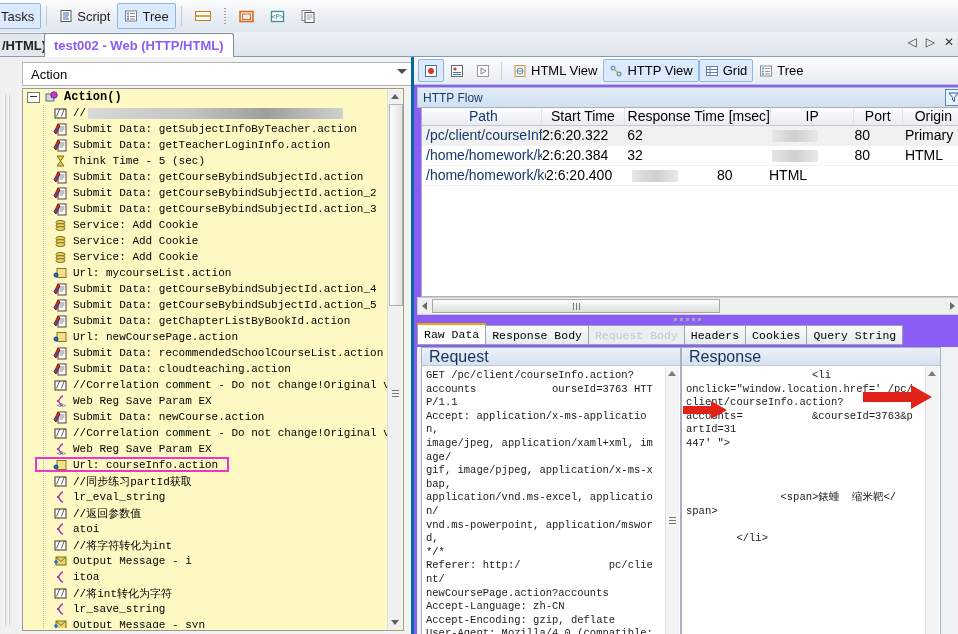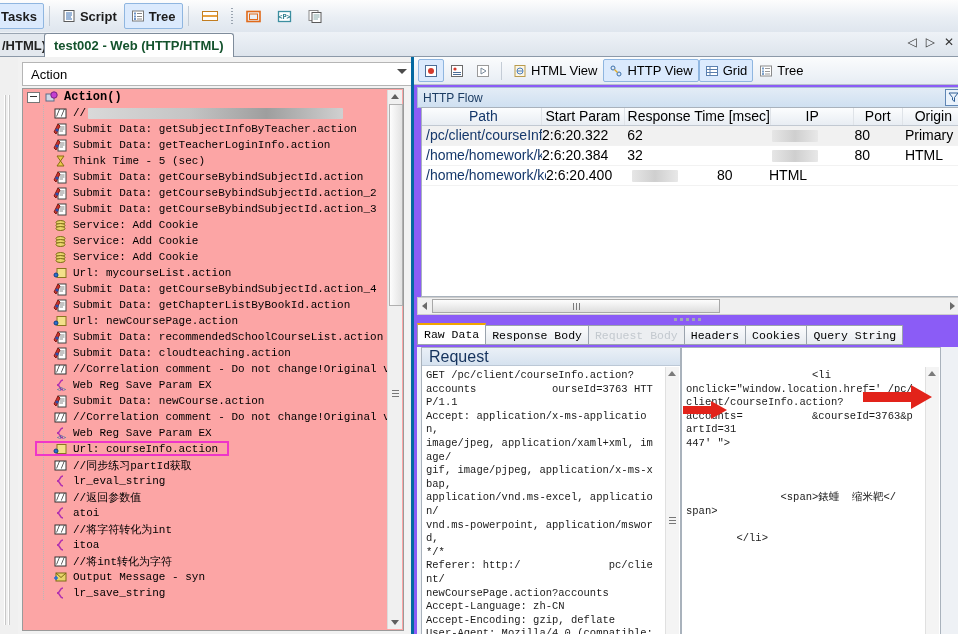--- a/index.html
+++ b/index.html
@@ -10,21 +10,21 @@
     font-size:12px;color:#000;
     -webkit-font-smoothing:none;
   }
   .app{position:relative;width:958px;height:634px;}
 
   
   .toolbar{
     position:absolute;left:0;top:0;width:958px;height:32px;
     background:linear-gradient(#fdfdfd,#e9eef4 55%,#dfe6ee);
     border-bottom:1px solid #a9b4c0;
-    display:flex;align-items:center;font-weight:bold;
+    display:flex;align-items:center;
   }
   .tb-btn{
     display:flex;align-items:center;gap:4px;height:24px;padding:0 6px;
     border:1px solid transparent;border-radius:2px;font-size:13px;
     color:#1c1c1c;white-space:nowrap;
   }
   .tb-btn.active{
     background:#dbeafd;border:1px solid #8fb6e0;
   }
   .tb-btn.first{margin-left:-6px;}
@@ -35,21 +35,21 @@
   .icon{display:inline-block;vertical-align:middle;line-height:0;}
 
   
   .tabstrip{
     position:absolute;left:0;top:32px;width:958px;height:24px;
     background:linear-gradient(#eef2f7,#dde4ec);
     border-bottom:1px solid #8c99a8;
   }
   .doctab{
     position:absolute;top:1px;height:22px;display:flex;align-items:center;
-    padding:0 9px;font-size:13px;font-weight:bold;color:#14532d;
+    padding:0 9px;font-size:13px;font-weight:bold;color:#8b5cf6;
     border:1px solid #9aa5b2;border-bottom:none;
     border-radius:3px 3px 0 0;background:#eceff3;
   }
   .doctab.partial{left:-40px;width:76px;justify-content:flex-end;
      background:#e3e8ee;color:#222;}
   .doctab.sel{left:44px;background:#ffffff;border-color:#7f8c9b;height:23px;top:1px;}
   .tabnav{position:absolute;right:4px;top:3px;display:flex;gap:9px;
      align-items:center;color:#333;font-size:12px;}
   .tabnav span{cursor:default;}
 
@@ -67,21 +67,21 @@
     background:#fff;border:1px solid #b5b5b5;
     display:flex;align-items:center;padding-left:8px;font-size:13px;
   }
   .actionbar .caret{
     position:absolute;right:4px;top:6px;width:0;height:0;
     border-left:5px solid transparent;border-right:5px solid transparent;
     border-top:5px solid #4b4b4b;
   }
   .treebox{
     position:absolute;left:22px;top:31px;width:380px;height:541px;
-    background:#fca5a5;border:1px solid #9a9a9a;overflow:hidden;
+    background:#fef9c3;border:1px solid #9a9a9a;overflow:hidden;
   }
   .treelist{
     position:absolute;left:0;top:0;width:365px;height:539px;
     font-family:"Liberation Mono","DejaVu Sans Mono",monospace;
     font-size:11px;overflow:hidden;
   }
   .trow{height:16px;display:flex;align-items:center;white-space:nowrap;
     padding-left:4px;position:relative;}
   .trow .dots{width:14px;height:16px;flex:0 0 14px;
     background:repeating-linear-gradient(#b9b9b9 0 1px,transparent 1px 2px);
@@ -430,20 +430,32 @@
           <div class="trow">
             <span class="dots" style="margin-left: 12px;"></span>
             <span class="tico"><svg width="15" height="14" viewBox="0 0 15 14">
                 <rect x="5" y="2" width="8" height="11" fill="#fff" stroke="#444"></rect>
                 <line x1="6.5" y1="5" x2="11.5" y2="5" stroke="#888"></line>
                 <line x1="6.5" y1="7" x2="11.5" y2="7" stroke="#888"></line>
                 <line x1="6.5" y1="9" x2="10" y2="9" stroke="#888"></line>
                 <path d="M1 10 L5 2 L7 4 L3 12 Z" fill="#d0342c" stroke="#7d1a14"></path>
                 <circle cx="4" cy="8" r="1.6" fill="#2a4fb0"></circle>
               </svg></span>
+            <span class="lbl">Submit Data: getCourseBybindSubjectId.action_5</span>
+          </div>
+          <div class="trow">
+            <span class="dots" style="margin-left: 12px;"></span>
+            <span class="tico"><svg width="15" height="14" viewBox="0 0 15 14">
+                <rect x="5" y="2" width="8" height="11" fill="#fff" stroke="#444"></rect>
+                <line x1="6.5" y1="5" x2="11.5" y2="5" stroke="#888"></line>
+                <line x1="6.5" y1="7" x2="11.5" y2="7" stroke="#888"></line>
+                <line x1="6.5" y1="9" x2="10" y2="9" stroke="#888"></line>
+                <path d="M1 10 L5 2 L7 4 L3 12 Z" fill="#d0342c" stroke="#7d1a14"></path>
+                <circle cx="4" cy="8" r="1.6" fill="#2a4fb0"></circle>
+              </svg></span>
             <span class="lbl">Submit Data: getChapterListByBookId.action</span>
           </div>
           <div class="trow">
             <span class="dots" style="margin-left: 12px;"></span>
             <span class="tico"><svg width="15" height="14" viewBox="0 0 15 14">
                 <rect x="4" y="2.5" width="9" height="9" fill="#f3e08a" stroke="#8a7420"></rect>
                 <circle cx="3" cy="9" r="2" fill="#2a6fd0" stroke="#143f80"></circle>
               </svg></span>
             <span class="lbl">Url: newCoursePage.action</span>
           </div>
@@ -554,51 +566,60 @@
               </svg></span>
             <span class="lbl">atoi</span>
           </div>
           <div class="trow">
             <span class="dots" style="margin-left: 12px;"></span>
             <span class="tico"><svg width="15" height="14" viewBox="0 0 15 14">
                 <rect x="2" y="3" width="11" height="9" fill="#fff" stroke="#333"></rect>
                 <text x="7.5" y="10" font-size="8" text-anchor="middle" fill="#333" font-family="monospace">//</text>
               </svg></span>
             <span class="lbl">//将字符转化为int</span>
-          </div>
-          <div class="trow">
-            <span class="dots" style="margin-left: 12px;"></span>
-            <span class="tico"><svg width="15" height="14" viewBox="0 0 15 14">
-                <path d="M10 2 C6 2 8 7 4 7 C8 7 6 12 10 12" fill="none" stroke="#b02fb0" stroke-width="1.6"></path>
-              </svg></span>
-            <span class="lbl">itoa</span>
-          </div>
-          <div class="trow">
-            <span class="dots" style="margin-left: 12px;"></span>
-            <span class="tico"><svg width="15" height="14" viewBox="0 0 15 14">
-                <rect x="2" y="3" width="11" height="9" fill="#fff" stroke="#333"></rect>
-                <text x="7.5" y="10" font-size="8" text-anchor="middle" fill="#333" font-family="monospace">//</text>
-              </svg></span>
-            <span class="lbl">//将int转化为字符</span>
           </div>
           <div class="trow">
             <span class="dots" style="margin-left: 12px;"></span>
             <span class="tico"><svg width="15" height="14" viewBox="0 0 15 14">
                 <rect x="3" y="3" width="10" height="8" fill="#e8d46a" stroke="#7a6a14"></rect>
                 <path d="M3 3 L8 7.5 L13 3" fill="none" stroke="#7a6a14"></path>
                 <path d="M1 8 L5 8 M3 6 L3 10" stroke="#2a6fd0" stroke-width="1.6"></path>
               </svg></span>
+            <span class="lbl">Output Message - i</span>
+          </div>
+          <div class="trow">
+            <span class="dots" style="margin-left: 12px;"></span>
+            <span class="tico"><svg width="15" height="14" viewBox="0 0 15 14">
+                <path d="M10 2 C6 2 8 7 4 7 C8 7 6 12 10 12" fill="none" stroke="#b02fb0" stroke-width="1.6"></path>
+              </svg></span>
+            <span class="lbl">itoa</span>
+          </div>
+          <div class="trow">
+            <span class="dots" style="margin-left: 12px;"></span>
+            <span class="tico"><svg width="15" height="14" viewBox="0 0 15 14">
+                <rect x="2" y="3" width="11" height="9" fill="#fff" stroke="#333"></rect>
+                <text x="7.5" y="10" font-size="8" text-anchor="middle" fill="#333" font-family="monospace">//</text>
+              </svg></span>
+            <span class="lbl">//将int转化为字符</span>
+          </div>
+          <div class="trow">
+            <span class="dots" style="margin-left: 12px;"></span>
+            <span class="tico"><svg width="15" height="14" viewBox="0 0 15 14">
+                <path d="M10 2 C6 2 8 7 4 7 C8 7 6 12 10 12" fill="none" stroke="#b02fb0" stroke-width="1.6"></path>
+              </svg></span>
+            <span class="lbl">lr_save_string</span>
+          </div>
+          <div class="trow">
+            <span class="dots" style="margin-left: 12px;"></span>
+            <span class="tico"><svg width="15" height="14" viewBox="0 0 15 14">
+                <rect x="3" y="3" width="10" height="8" fill="#e8d46a" stroke="#7a6a14"></rect>
+                <path d="M3 3 L8 7.5 L13 3" fill="none" stroke="#7a6a14"></path>
+                <path d="M1 8 L5 8 M3 6 L3 10" stroke="#2a6fd0" stroke-width="1.6"></path>
+              </svg></span>
             <span class="lbl">Output Message - syn</span>
-          </div>
-          <div class="trow">
-            <span class="dots" style="margin-left: 12px;"></span>
-            <span class="tico"><svg width="15" height="14" viewBox="0 0 15 14">
-                <path d="M10 2 C6 2 8 7 4 7 C8 7 6 12 10 12" fill="none" stroke="#b02fb0" stroke-width="1.6"></path>
-              </svg></span>
-            <span class="lbl">lr_save_string</span>
           </div>
         </div>
       <div class="vscroll">
         <div class="ar up"></div>
         <div class="thumb"></div>
         <div class="grip"></div>
         <div class="ar dn"></div>
       </div>
     </div>
   </div>
@@ -689,21 +710,21 @@
       <span class="filt">
         <svg width="11" height="11" viewBox="0 0 11 11">
             <path d="M1 1 H10 L6.5 5.5 V9.5 L4.5 8 V5.5 Z" fill="none" stroke="#2f5f96"></path>
           </svg>
       </span>
     </div>
 
     <div class="grid">
       <div class="ghead" id="grid-head">
           <div class="c-path">Path</div>
-          <div class="c-start">Start Param</div>
+          <div class="c-start">Start Time</div>
           <div class="c-resp">Response Time [msec]</div>
           <div class="c-ip">IP</div>
           <div class="c-port">Port</div>
           <div class="c-origin">Origin</div>
         </div>
       <div id="grid-body">
           <div class="grow sel">
             <div class="c-path">/pc/client/courseInfo.</div>
             <div class="c-start">2:6:20.322</div>
             <div class="c-resp">62</div>
@@ -799,20 +820,23 @@
 cloudteaching=%7B%22loginTime%22%3A%
 221504491317627%22%2C%22area_id%22%</div>
         <div class="psb">
           <div class="ar up"></div>
           <div class="grip"></div>
 
         </div>
       </div>
 
       <div class="panel res">
+        <div class="ptitle">
+          <span>Response</span>
+        </div>
         <div class="ptext">                    &lt;li
 onclick="window.location.href=' /pc/
 client/courseInfo.action?
 accounts=           &amp;courseId=3763&amp;partId=31
 447' "&gt;
 
 
 
                &lt;span&gt;錶蝩  缩米靶&lt;/
 span&gt;

